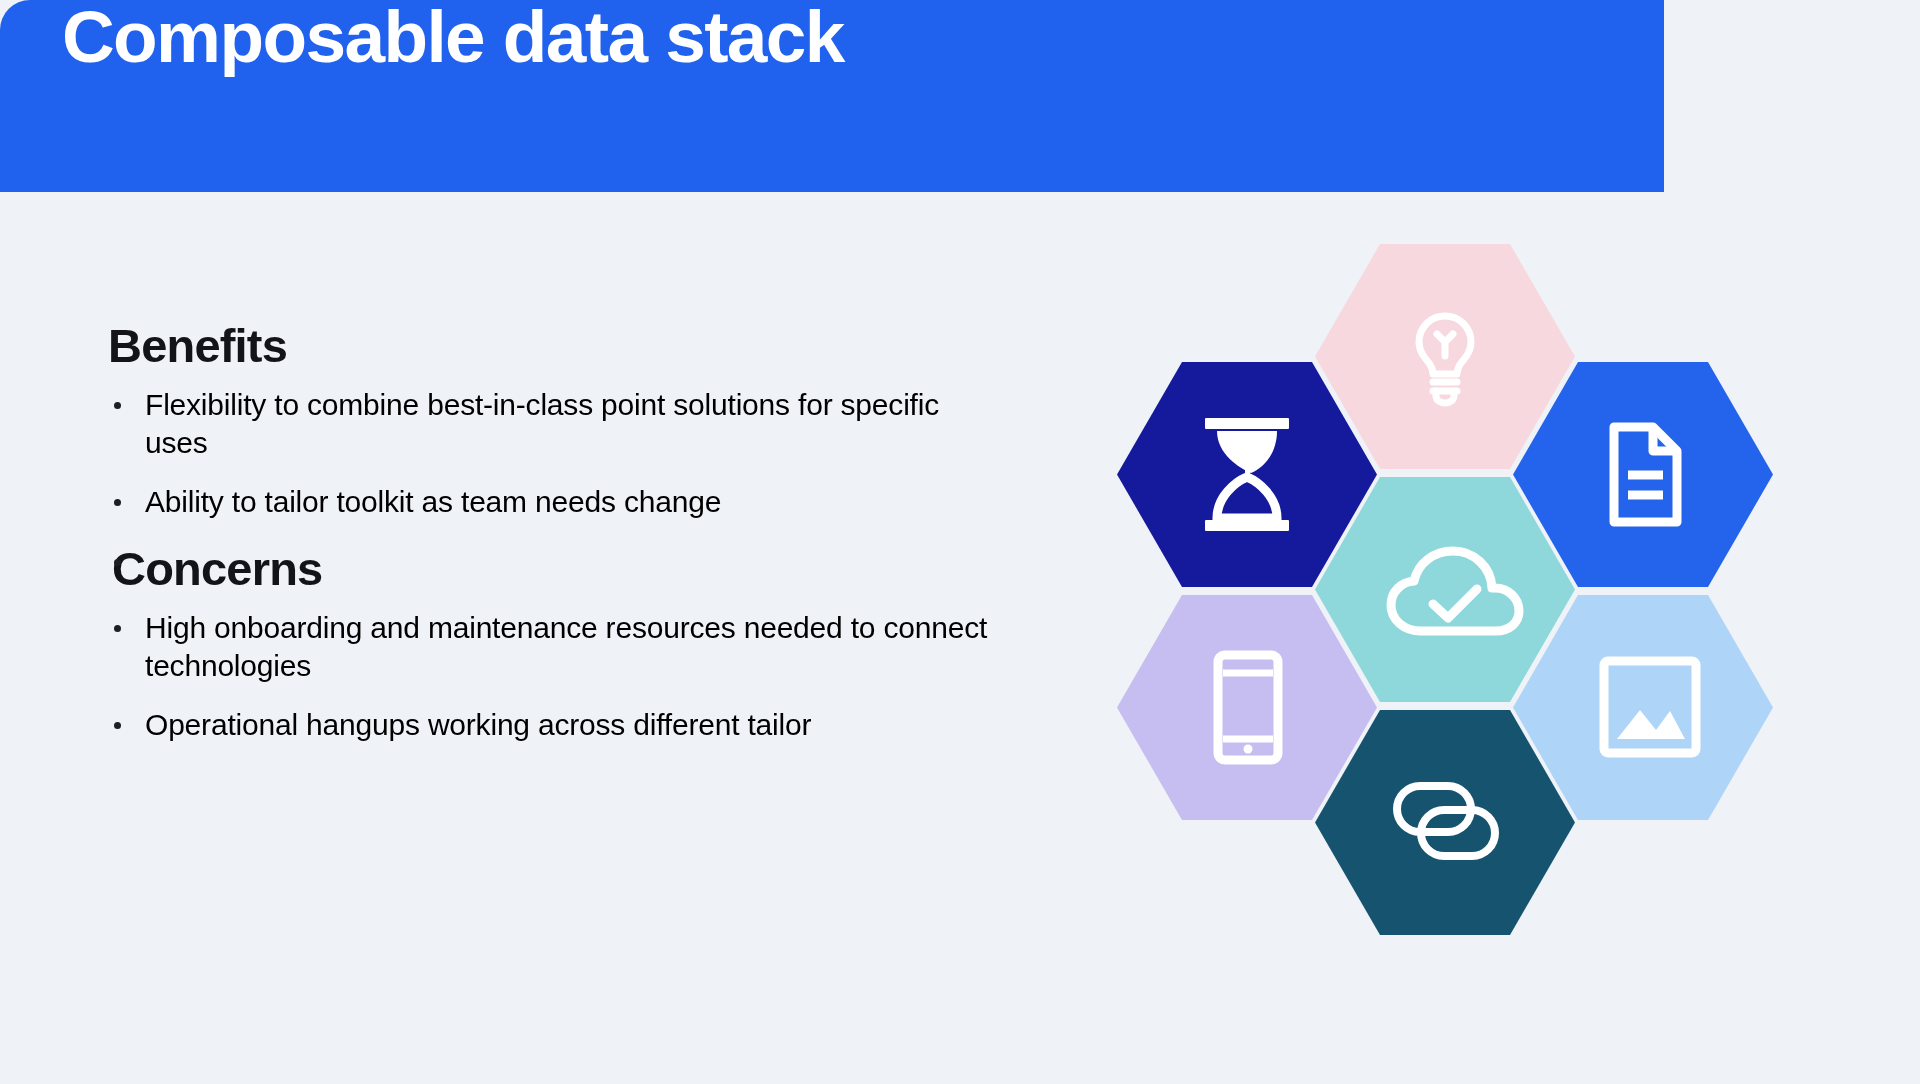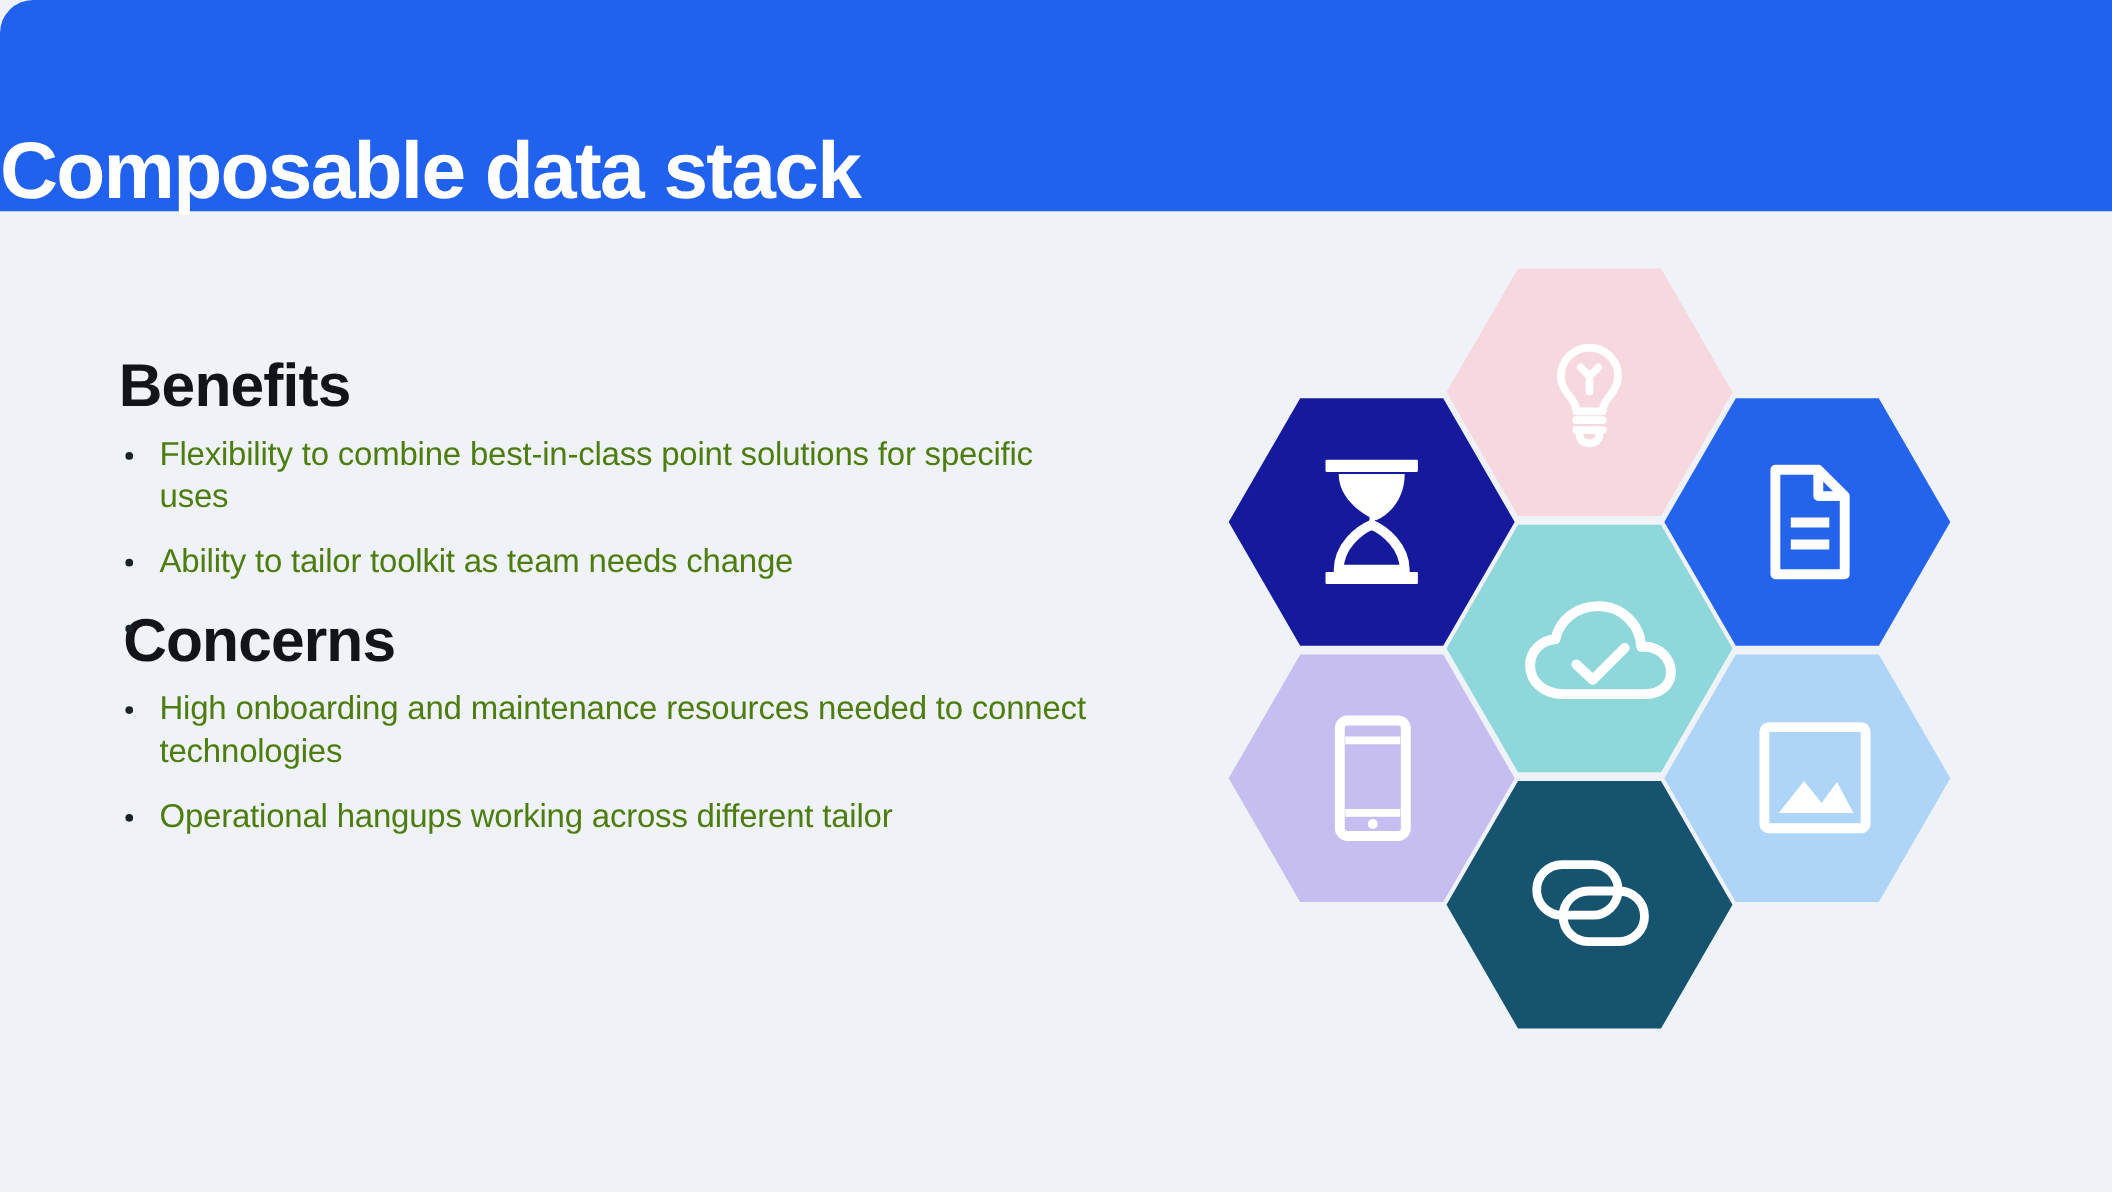--- a/index.html
+++ b/index.html
@@ -13,27 +13,28 @@
     font-family: "Liberation Sans", sans-serif;
     overflow: hidden;
     position: relative;
   }
 
   
   .header {
     position: absolute;
     left: 0;
     top: 0;
-    width: 1920px;
+    width: 1664px;
     height: 192px;
     background: #2062ee;
     border-top-left-radius: 30px;
     display: flex;
-    align-items: flex-end;
+    align-items: flex-start;
     box-sizing: border-box;
+    padding-left: 62px;
   }
   .header-title {
     color: #ffffff;
     font-size: 73px;
     font-weight: bold;
     letter-spacing: -1.6px;
     line-height: 1;
     margin: 0;
     white-space: nowrap;
   }
@@ -48,21 +49,21 @@
   }
 
   .text-col {
     position: absolute;
     left: 108px;
     top: 128px;
     width: 900px;
   }
 
   .section-heading {
-    font-size: 55px;
+    font-size: 47px;
     font-weight: bold;
     color: #12141a;
     letter-spacing: -0.8px;
     margin: 0 0 14px 0;
     line-height: 1.1;
   }
   .section-heading.concerns {
     margin-left: 4px;
   }
 
@@ -70,21 +71,21 @@
     list-style: none;
     margin: 0;
     padding: 0;
   }
   .bullet-item {
     position: relative;
     padding-left: 37px;
     margin-bottom: 21px;
     font-size: 30px;
     line-height: 1.28;
-    color: #4d7c0f;
+    color: #000000;
     letter-spacing: -0.2px;
     max-width: 860px;
   }
   .bullet-item:last-child { margin-bottom: 0; }
   .bullet-dot {
     position: absolute;
     left: 6px;
     top: 16px;
     width: 7px;
     height: 7px;

